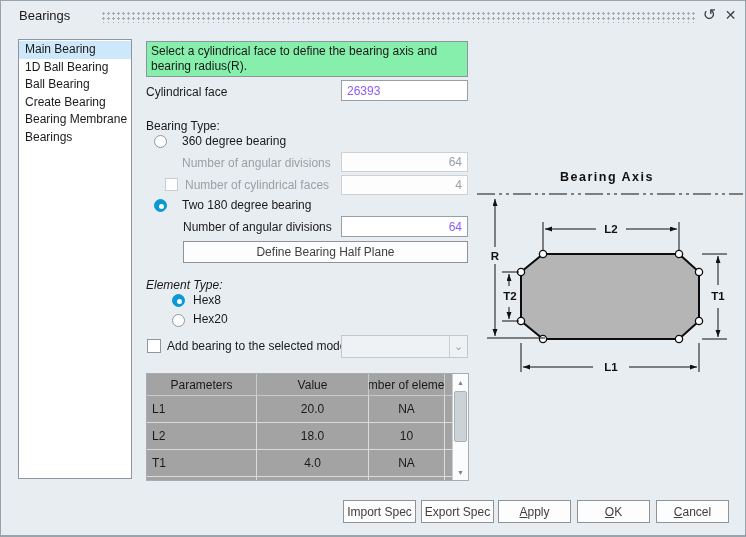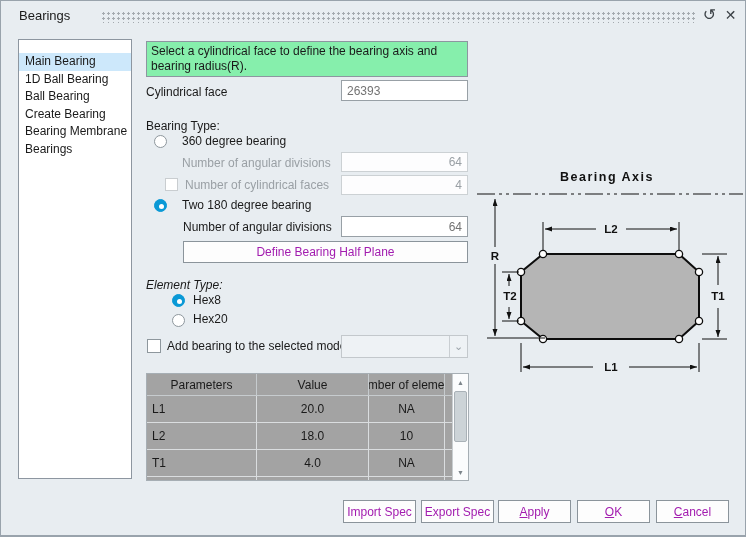--- a/index.html
+++ b/index.html
@@ -16,40 +16,40 @@
   .grip{
     left:100px;top:9px;width:595px;height:13px;
     background-image:radial-gradient(#a4aaaf 1.1px,transparent 1.35px);
     background-size:5px 5px;background-position:0 1px;
   }
   .tb-icon{top:4px;width:19px;height:19px;display:flex;align-items:center;justify-content:center;
     color:#3c4247;cursor:pointer;}
   .reset{left:699px;font-size:16px;}
   .close{left:720px;font-size:14px;}
   
-  .sidebar{left:17px;top:38px;width:114px;height:440px;background:#fff;border:1px solid #8d96a0;padding-top:13px;}
+  .sidebar{left:17px;top:38px;width:114px;height:440px;background:#fff;border:1px solid #8d96a0;padding-top:1px;}
   .sb-item{padding:1px 5px 1px 6px;line-height:15.5px;white-space:nowrap;cursor:default;}
   .sb-item.sel{background:#cde8fb;}
   
   .instruction{left:145px;top:40px;width:322px;height:36px;border:1px solid #8d96a0;
     padding:2px 4px;line-height:15px;background:#86efac;}
   .lbl{white-space:nowrap;}
   .dis{color:#9aa0a5;}
   input.fld{position:absolute;border:1px solid #98a0a6;background:#fff;height:21px;
-    font-family:"Liberation Sans",sans-serif;font-size:12px;padding:0 5px;color:#737373;}
+    font-family:"Liberation Sans",sans-serif;font-size:12px;padding:0 5px;color:#8b5cf6;}
   input.fld.right{text-align:right;}
   input.fld.disabled{border-color:#ccd1d4;color:#9aa0a5;background:#fdfdfe;}
   .radio{position:absolute;width:13px;height:13px;border-radius:50%;border:1px solid #8e979d;background:#fff;}
   .radio.sel{background:#0a99d6;border-color:#0a99d6;}
   .radio.sel::after{content:"";position:absolute;left:4px;top:4px;width:5px;height:5px;border-radius:50%;background:#fff;}
   .checkbox{position:absolute;width:13px;height:13px;border:1px solid #8e979d;background:#fff;}
   .checkbox.disabled{border-color:#c9cdd0;}
   .btn{position:absolute;display:flex;align-items:center;justify-content:center;
     background:#fdfdfd;border:1px solid #8b949b;font-family:"Liberation Sans",sans-serif;
-    font-size:12px;color:#a21caf;cursor:pointer;}
+    font-size:12px;color:#404040;cursor:pointer;}
   .btn span{display:block;text-align:center;width:100%;}
   .btn .ak::first-letter{text-decoration:underline;}
   
   .dropdown{left:340px;top:334px;width:127px;height:23px;border:1px solid #c3c8cc;background:#eef2f5;}
   .dd-arrow{position:absolute;right:0;top:0;width:18px;height:100%;border-left:1px solid #c9ced2;
     display:flex;align-items:center;justify-content:center;color:#9aa2a8;font-size:11px;}
   
   .table{left:145px;top:372px;width:323px;height:108px;border:1px solid #a6aeb4;background:#a3a3a3;overflow:hidden;}
   .trow{display:flex;height:27px;border-bottom:1px solid #dadddf;}
   .thead{display:flex;height:22px;border-bottom:1px solid #c6cbce;}

